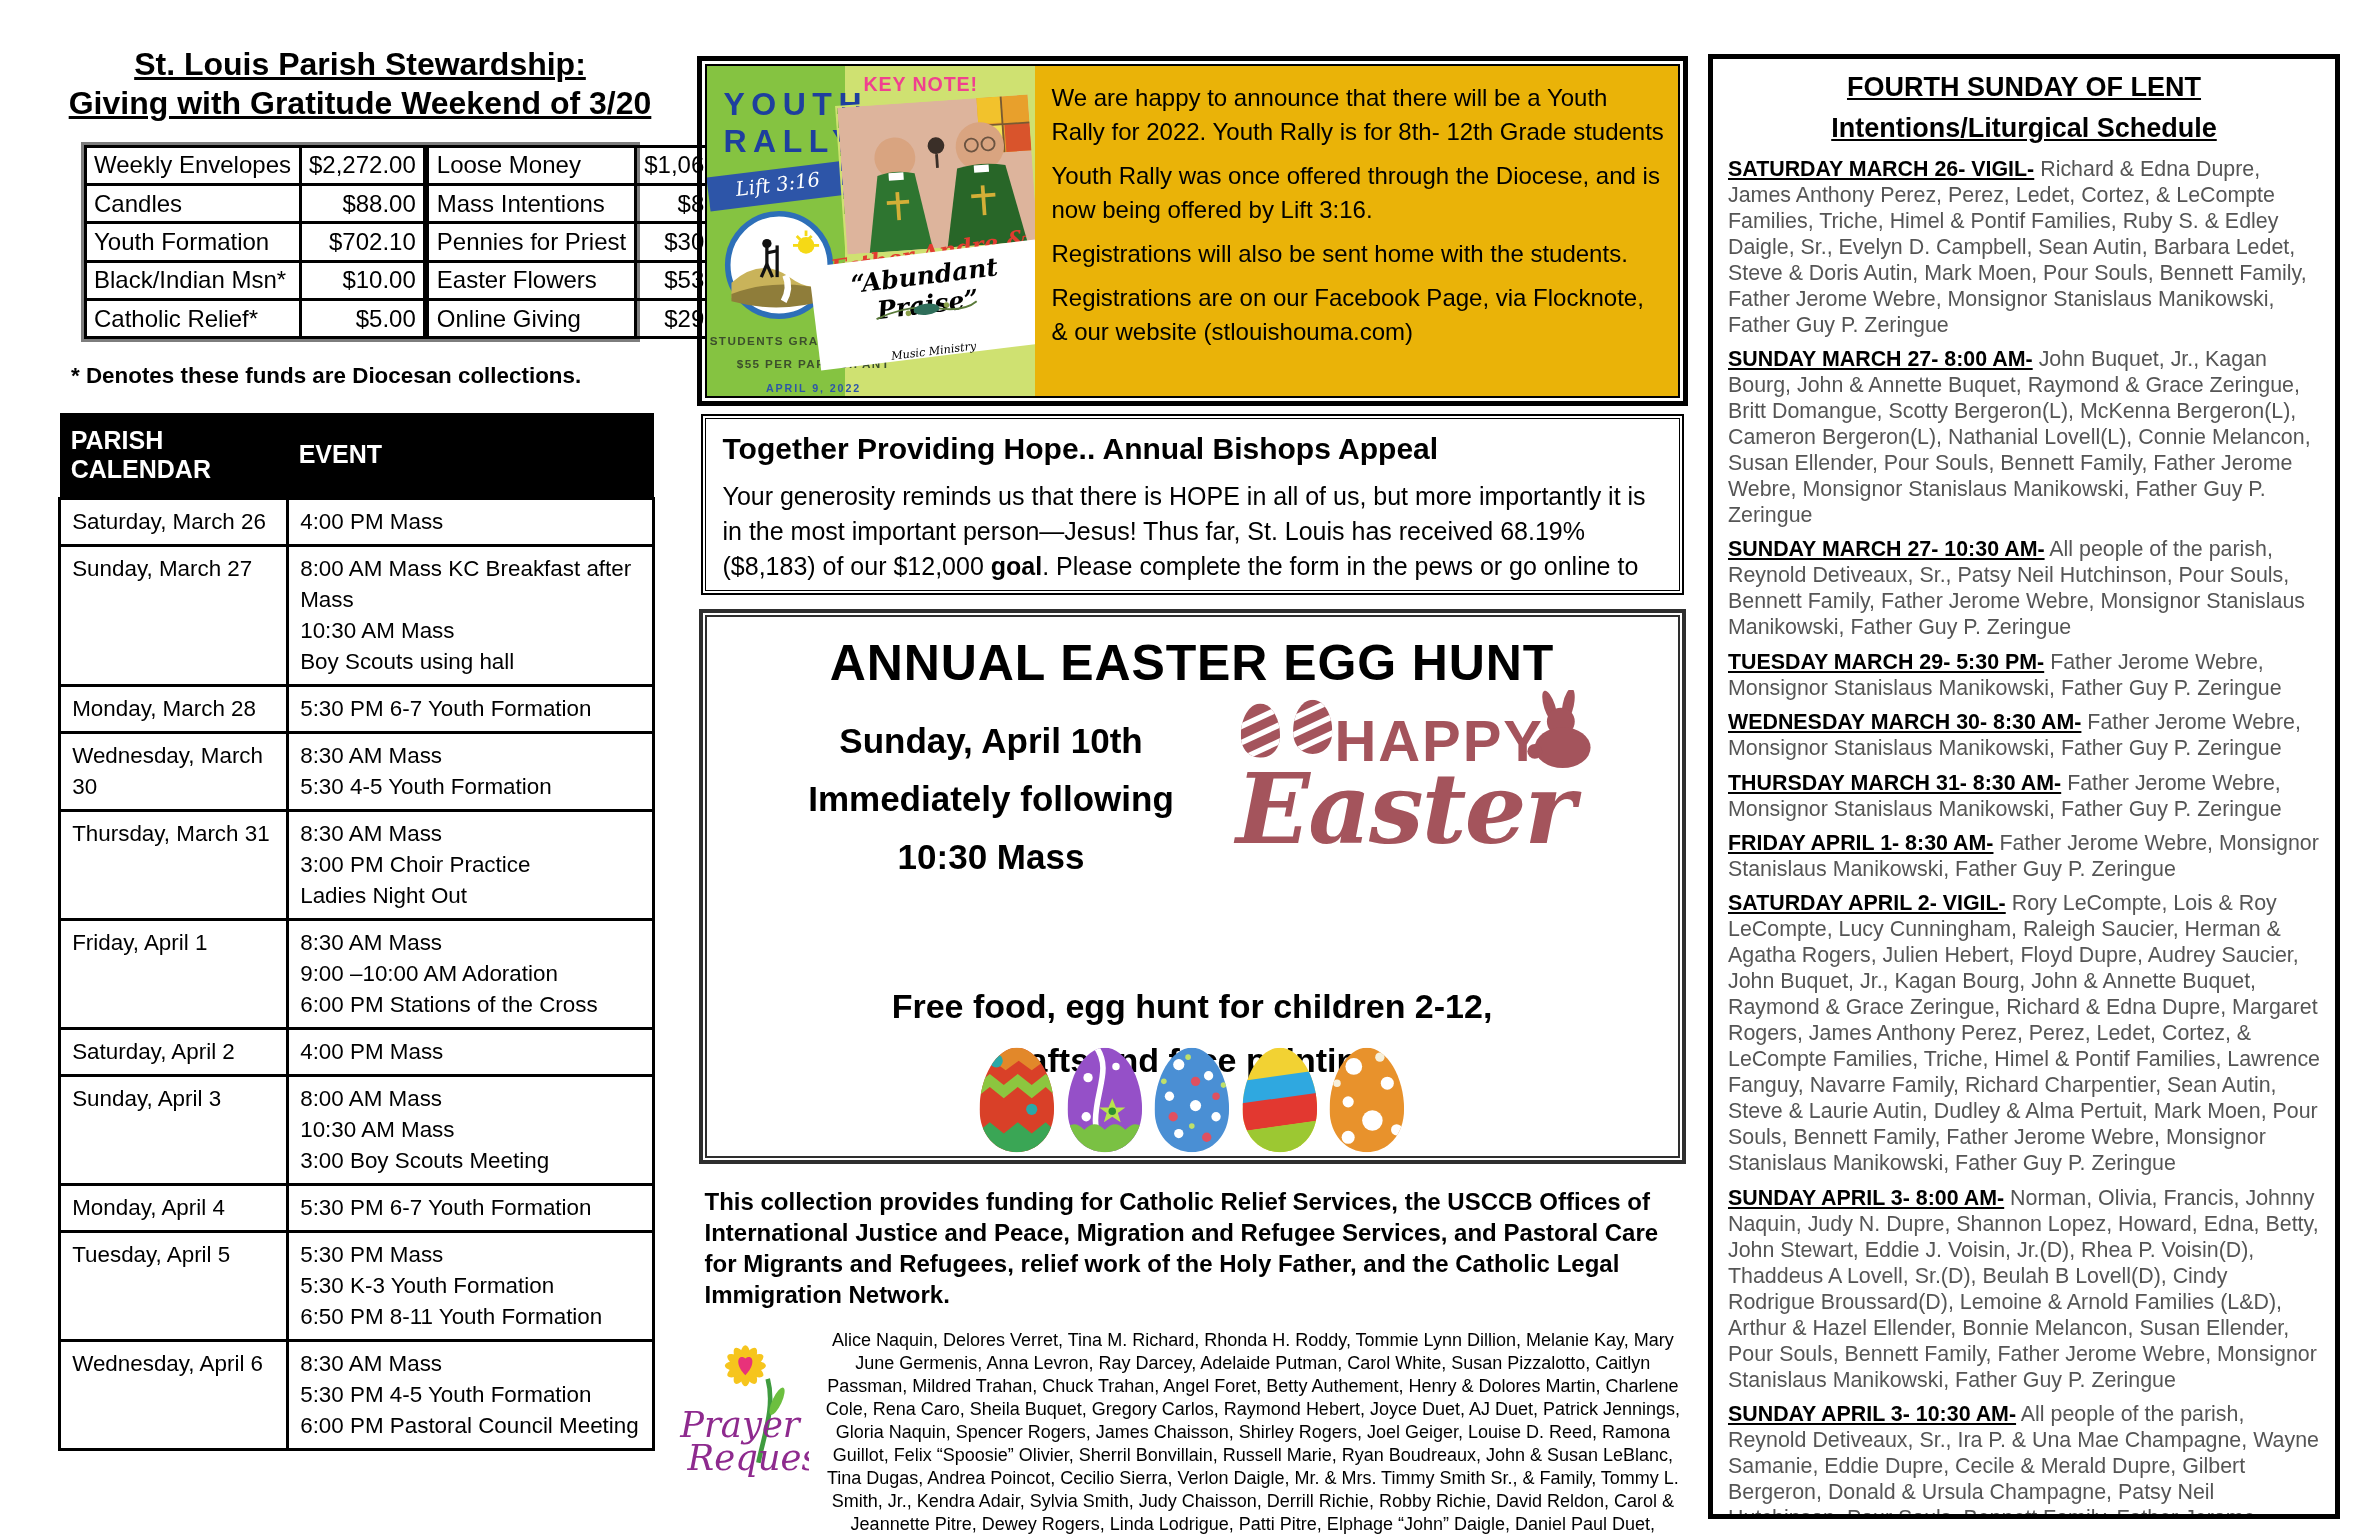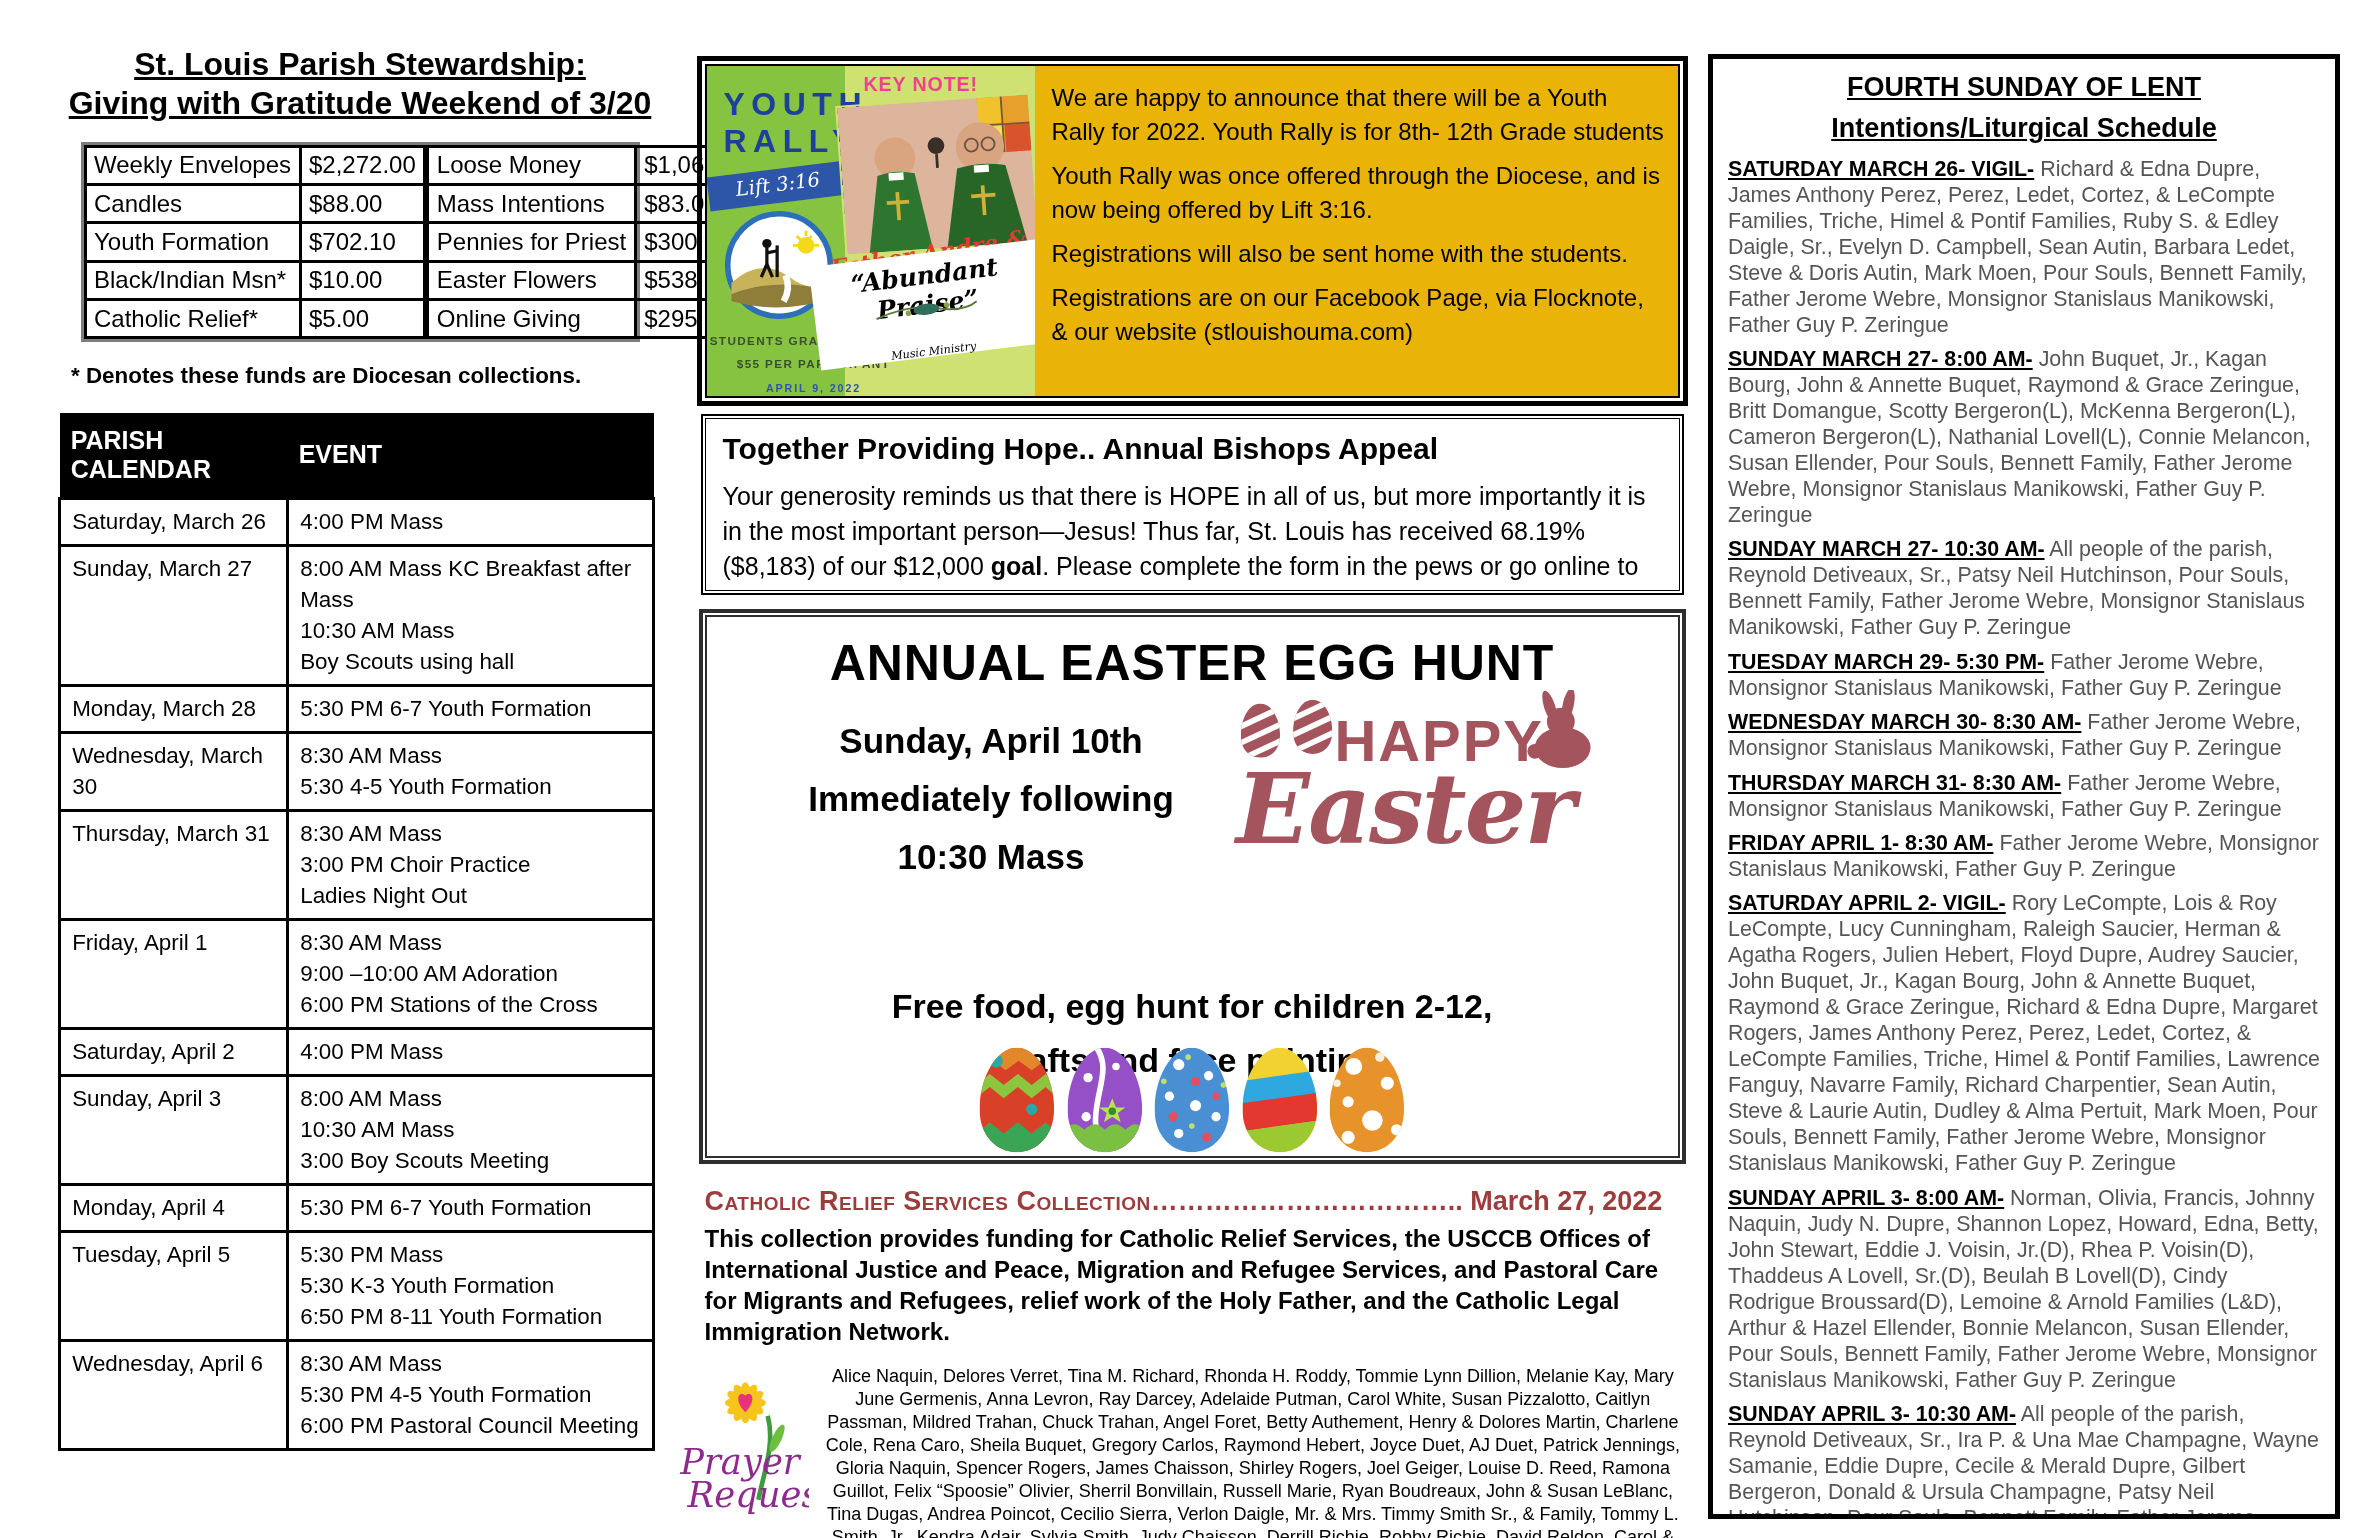--- a/index.html
+++ b/index.html
@@ -7,21 +7,21 @@
   body { font-family: "Liberation Sans", sans-serif; color:#000; }
   .page { position:relative; width:2377px; height:1538px; background:#fff; overflow:hidden; }
 
   
   .col-left { position:absolute; left:58px; top:45px; width:604px; }
   .stew-title { text-align:center; font-weight:bold; font-size:32px; line-height:39px; }
   .stew-title div { text-decoration:underline; }
   .stew-table-wrap { margin:18.6px auto 0 auto; width:559px; border:3.7px solid #7d7d7d; }
   table.stew { width:100%; border-collapse:collapse; font-size:24px; }
   table.stew td { border:3.7px solid #000; padding:3.7px 7.5px; height:38px; white-space:nowrap; }
-  table.stew td.val { }
+  table.stew td.val { text-align:right; }
   table.stew td.gap { border-top:3.7px solid #000; border-bottom:3.7px solid #000; width:9.3px; padding:0; background:#fff; }
   .stew-note { font-weight:bold; font-size:22.4px; margin:20.5px 0 0 13px; }
 
   table.cal { width:597px; border-collapse:collapse; margin-top:24px; font-size:22.4px; }
   table.cal th { background:#000; color:#fff; text-align:left; font-size:25px; font-weight:bold; padding:13px 11.2px; }
   table.cal td { border:3.7px solid #000; vertical-align:top; padding:6.5px 11.2px; line-height:31px; }
   table.cal td.c-date { width:228px; }
 
   
   .col-mid { position:absolute; left:697px; top:56px; width:990px; }
@@ -505,21 +505,20 @@
             <g fill="#f6f0dc">
                 <circle cx="58" cy="14" r="5"></circle>
                 <circle cx="12" cy="42" r="4"></circle>
               </g>
           </g>
         </svg>
       </div>
     </div>
 
     <div class="crs">
-      <div class="crs-head"><span class="sc">Catholic  Relief Services Collection</span><span>…………………………….. </span><span>March 27, 2022</span></div>
       <div class="crs-body">This collection provides funding for Catholic Relief Services, the USCCB Offices of International Justice and Peace, Migration and Refugee Services, and Pastoral Care for Migrants and Refugees, relief work of the Holy Father, and the Catholic Legal Immigration Network.</div>
     </div>
 
     <div class="prayer">
       <svg width="131" height="177" viewBox="0 0 140 190">
         <g transform="translate(72 46)">
           <g fill="#f6c51d">
             <ellipse rx="7" ry="22" transform="rotate(0)"></ellipse>
               <ellipse rx="7" ry="22" transform="rotate(30)"></ellipse>
             <ellipse rx="7" ry="22" transform="rotate(60)"></ellipse>

